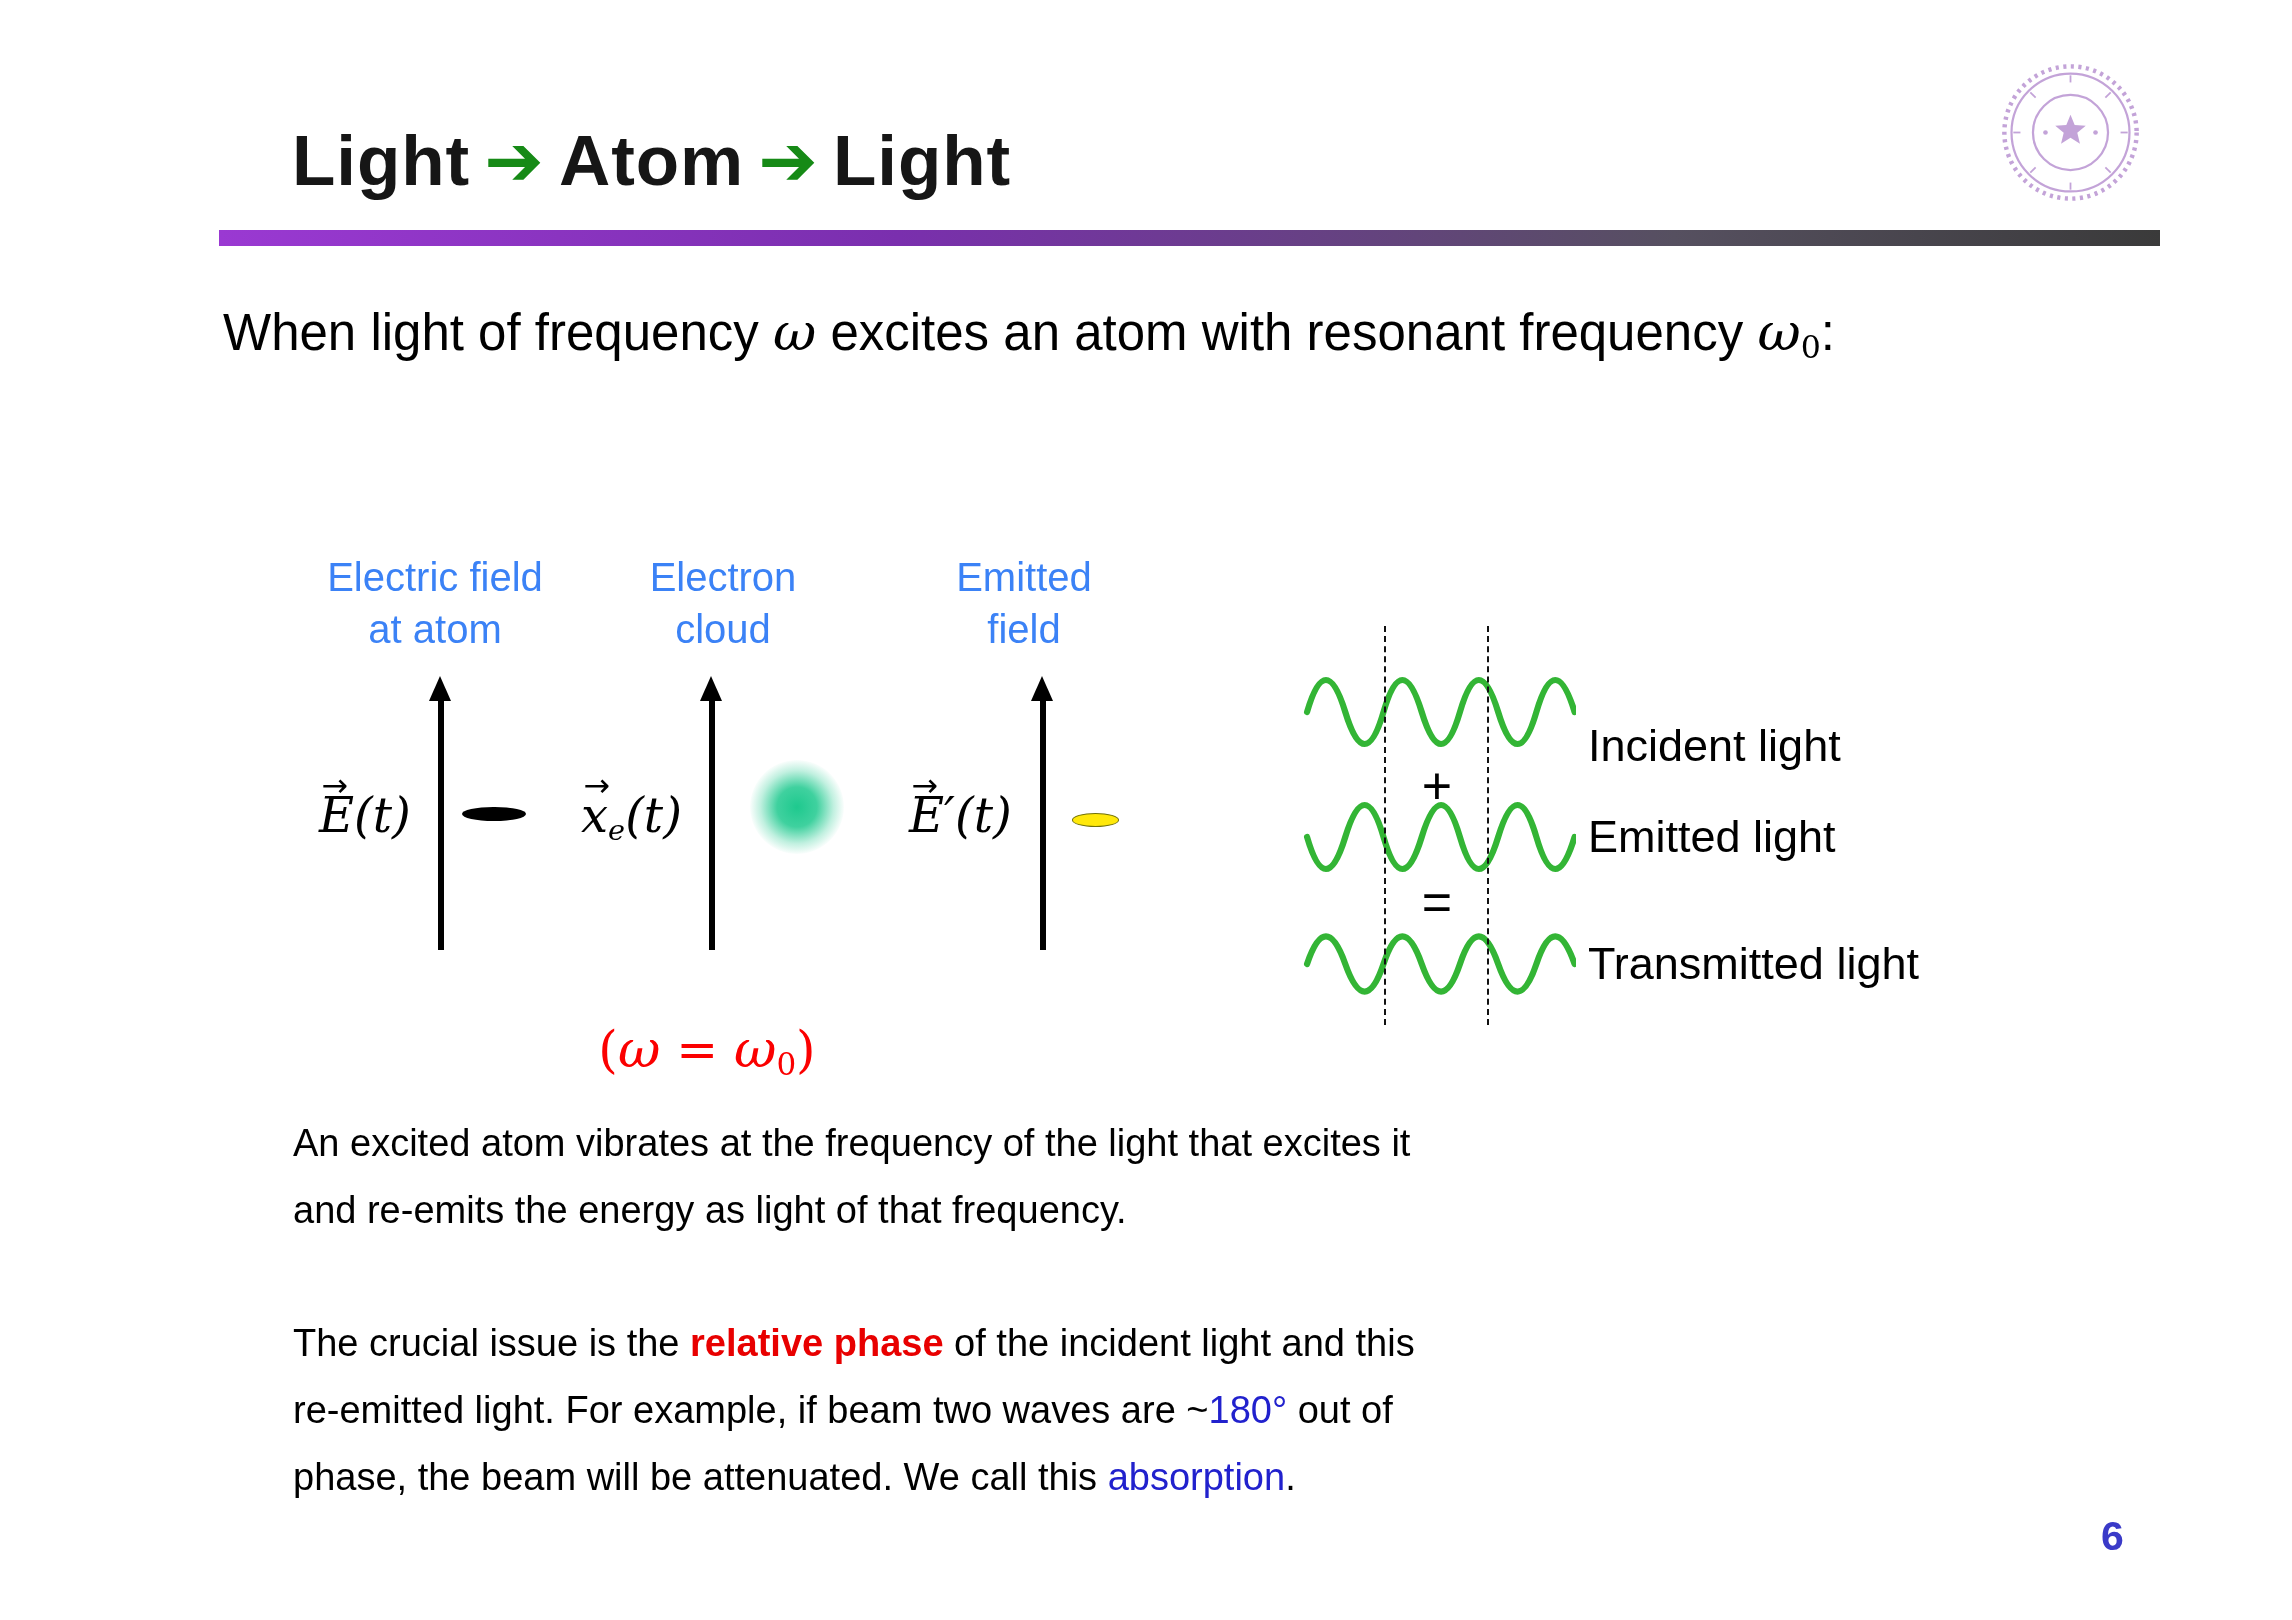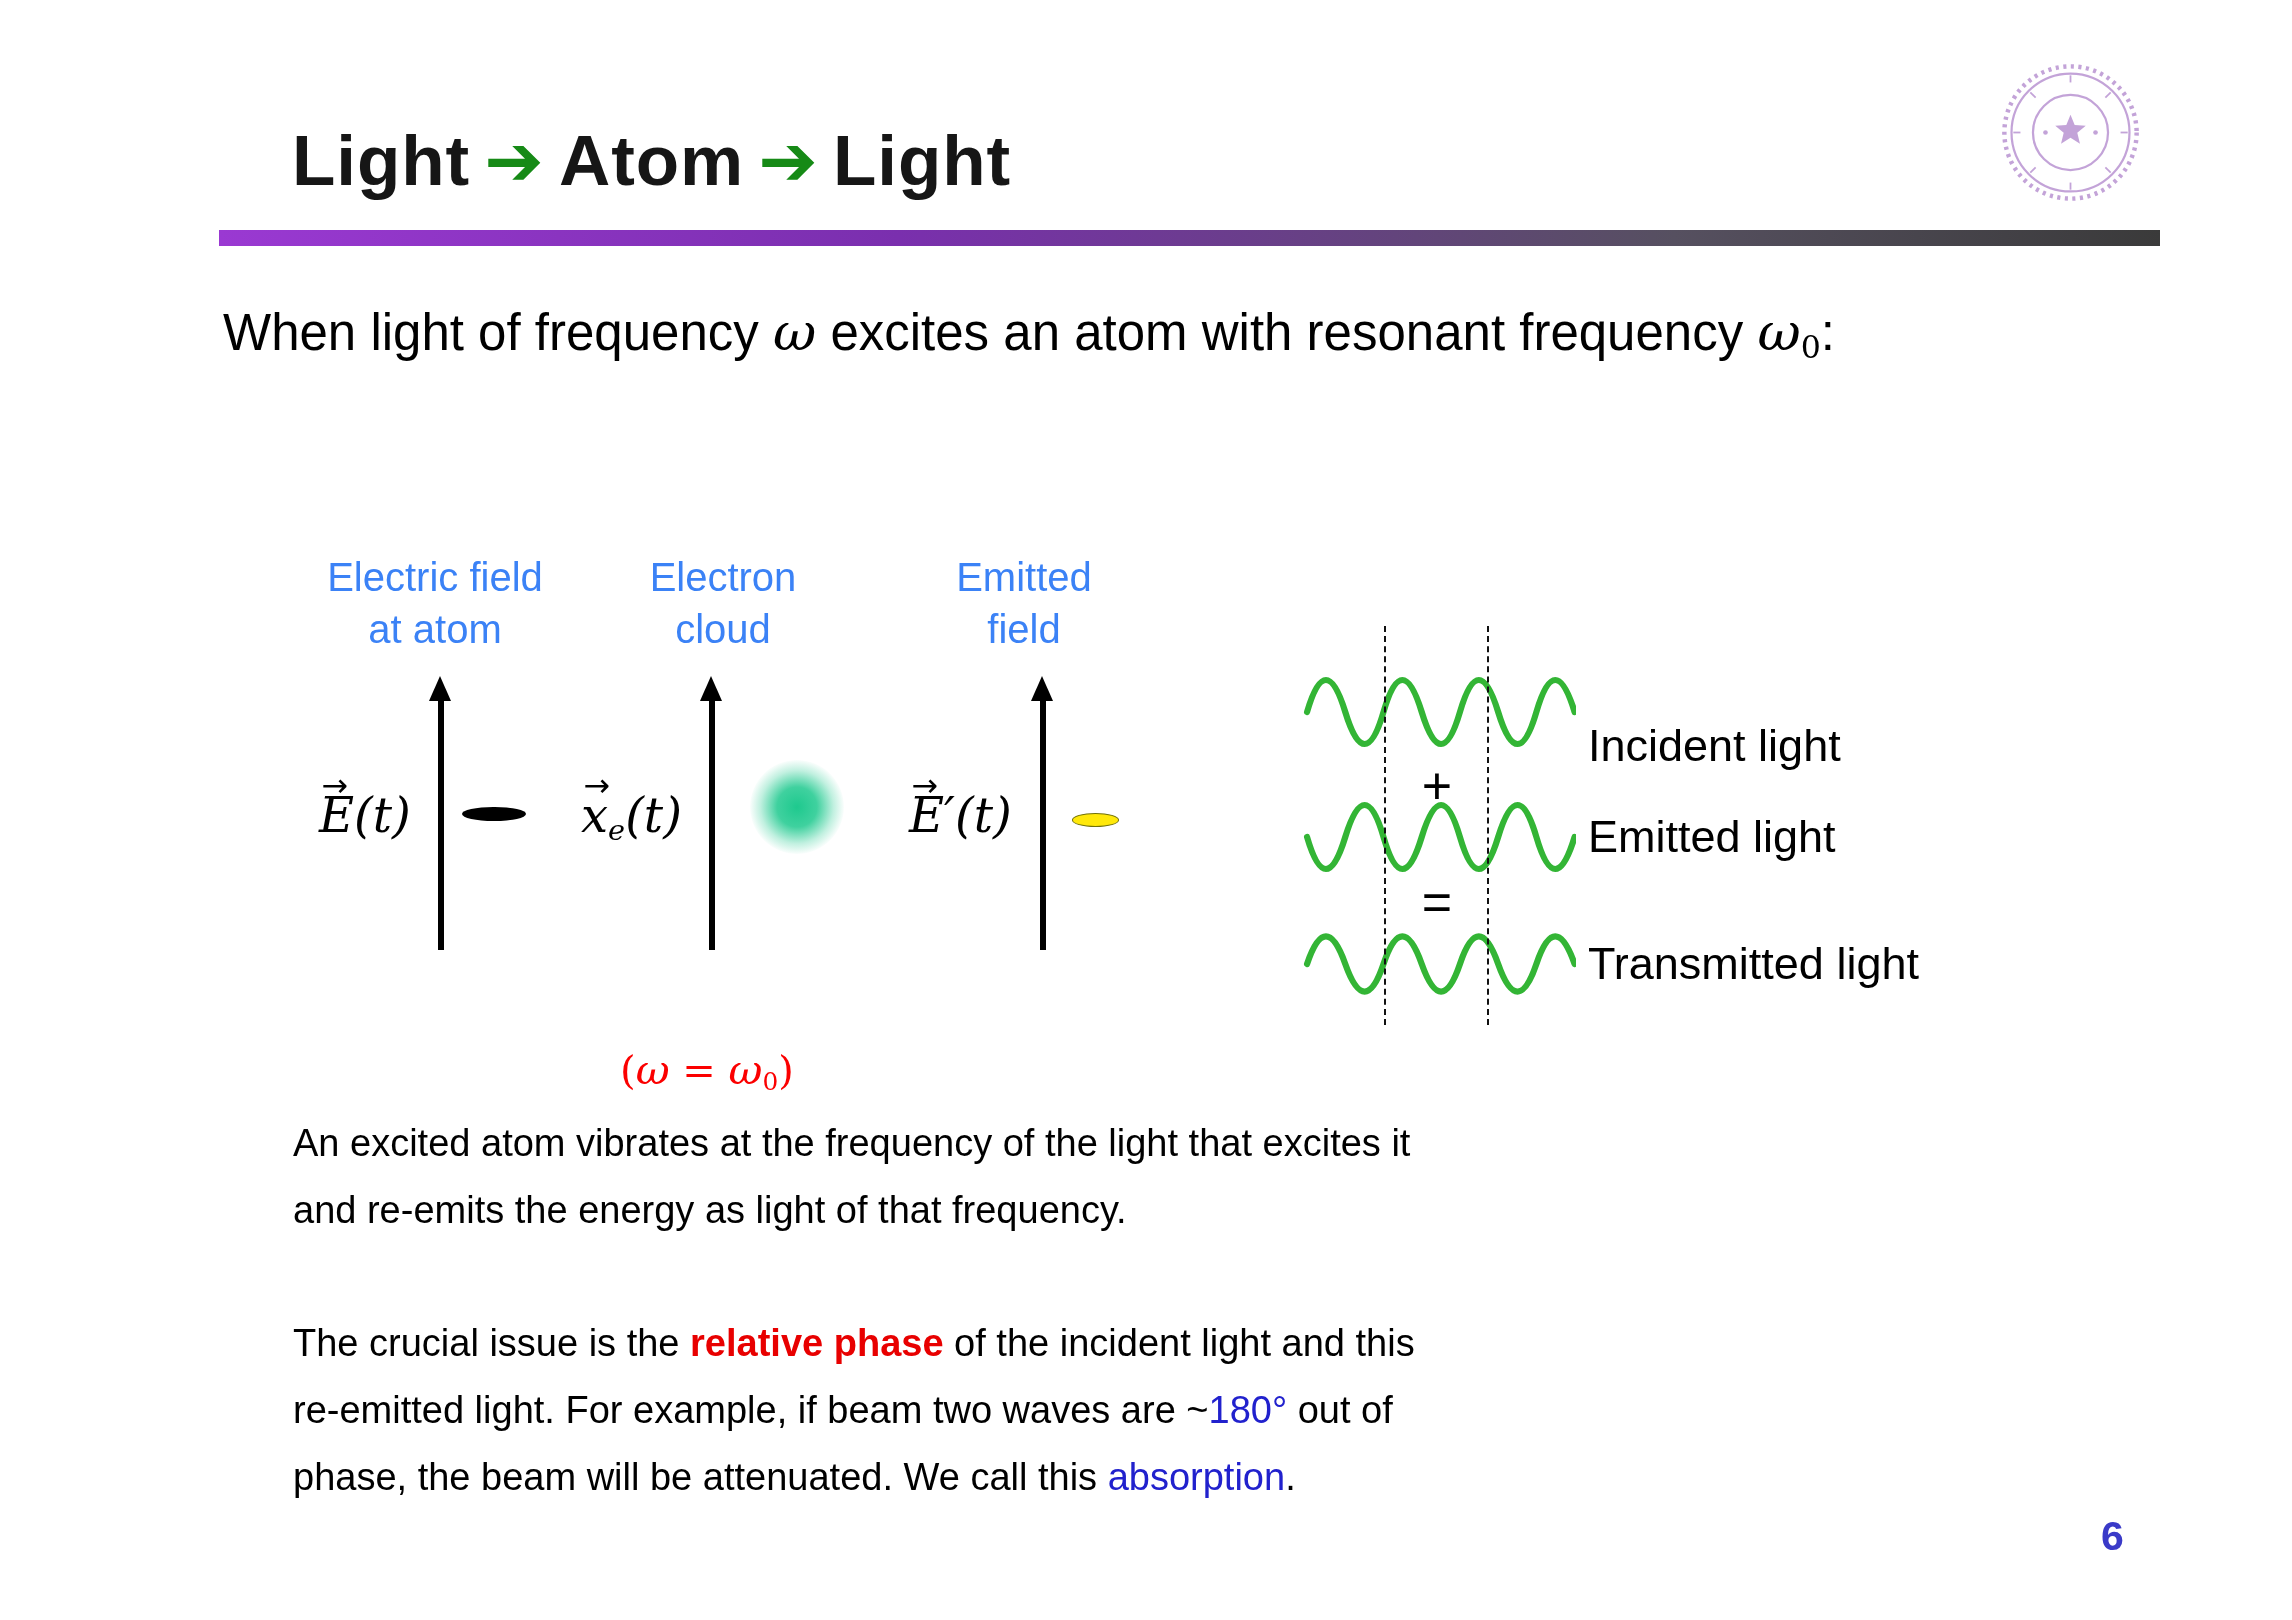--- a/index.html
+++ b/index.html
@@ -69,22 +69,22 @@
     position:absolute; left:1072px; top:813px; width:45px; height:11.6px;
     background:#ffe80a; border:1.8px solid #70700a; border-radius:50%;
   }
 
   
   .res-label {
     position:absolute; left:529px; top:948px; width:356px; text-align:center;
     font-size:38px; color:var(--resonance-red,#fb0000);
   }
   .res-math {
-    position:absolute; left:529px; top:1045px; width:356px; text-align:center;
-    font-size:40px; color:var(--resonance-red,#fb0000);
+    position:absolute; left:529px; top:1019px; width:356px; text-align:center;
+    font-size:50px; color:var(--resonance-red,#fb0000);
     font-family:"DejaVu Serif", serif;
   }
 
   
   .phase-line { position:absolute; top:626px; height:399px; border-left:2.7px dashed #111; z-index:3; }
   #pl1 { left:1384px; }
   #pl2 { left:1487px; }
   .wave { position:absolute; left:1303px; width:273px; height:80px; color:var(--wave-green,#33b535); z-index:2; }
   #wave1 { top:672px; }
   #wave2 { top:797px; }

